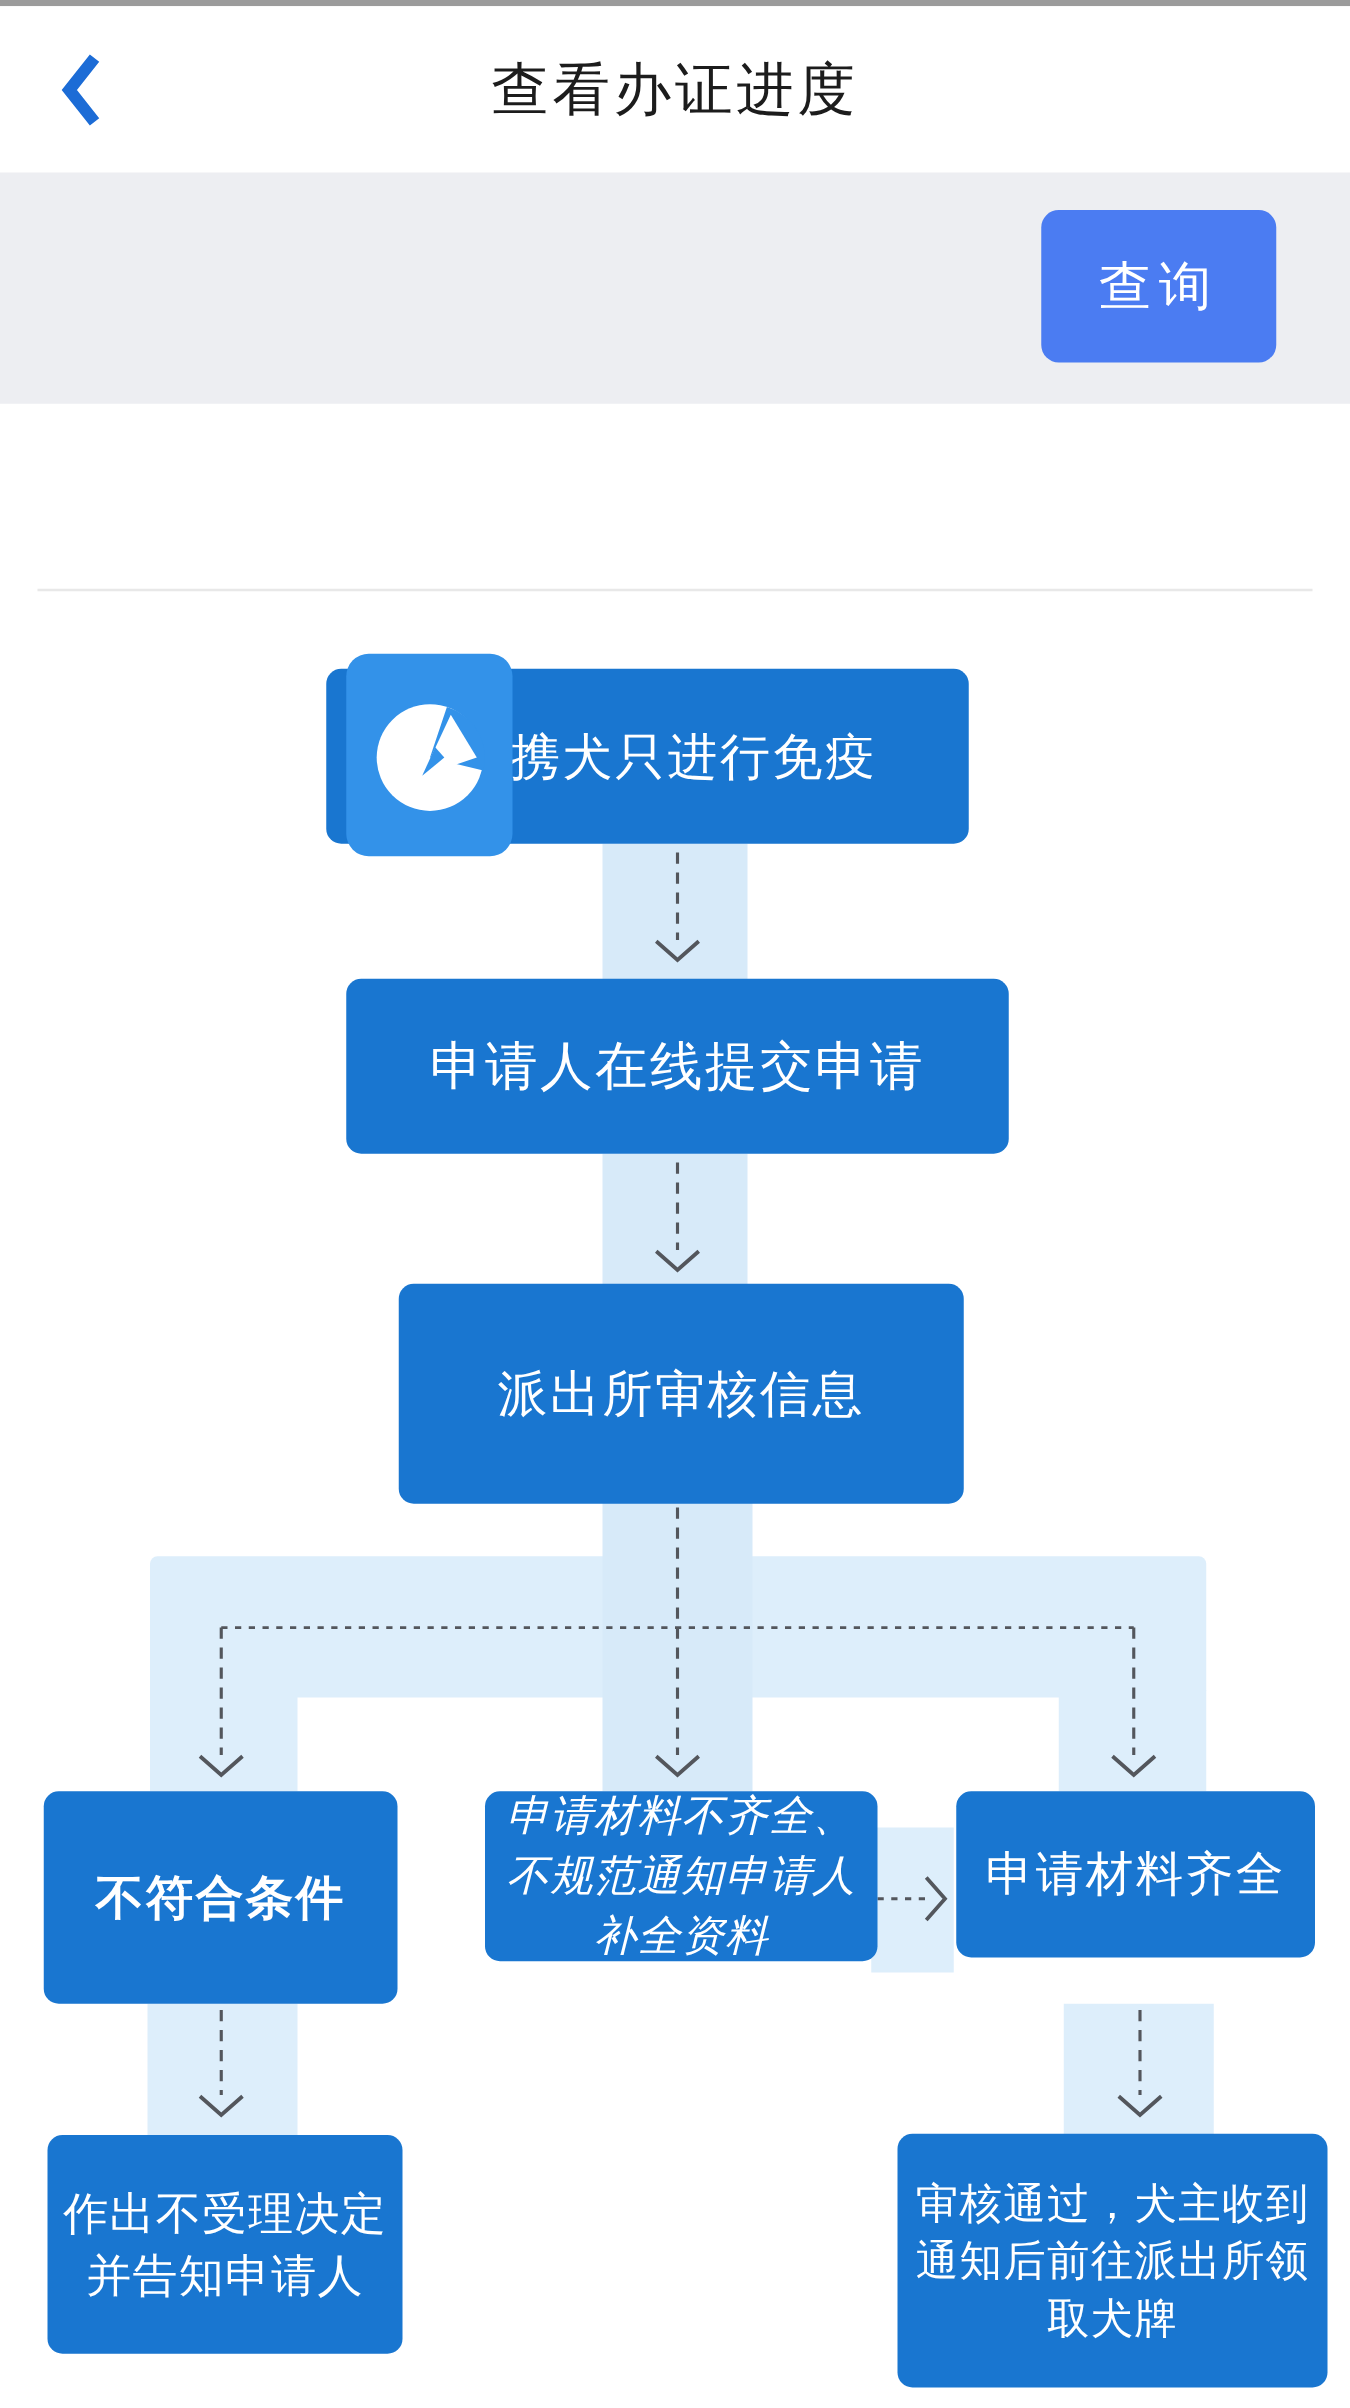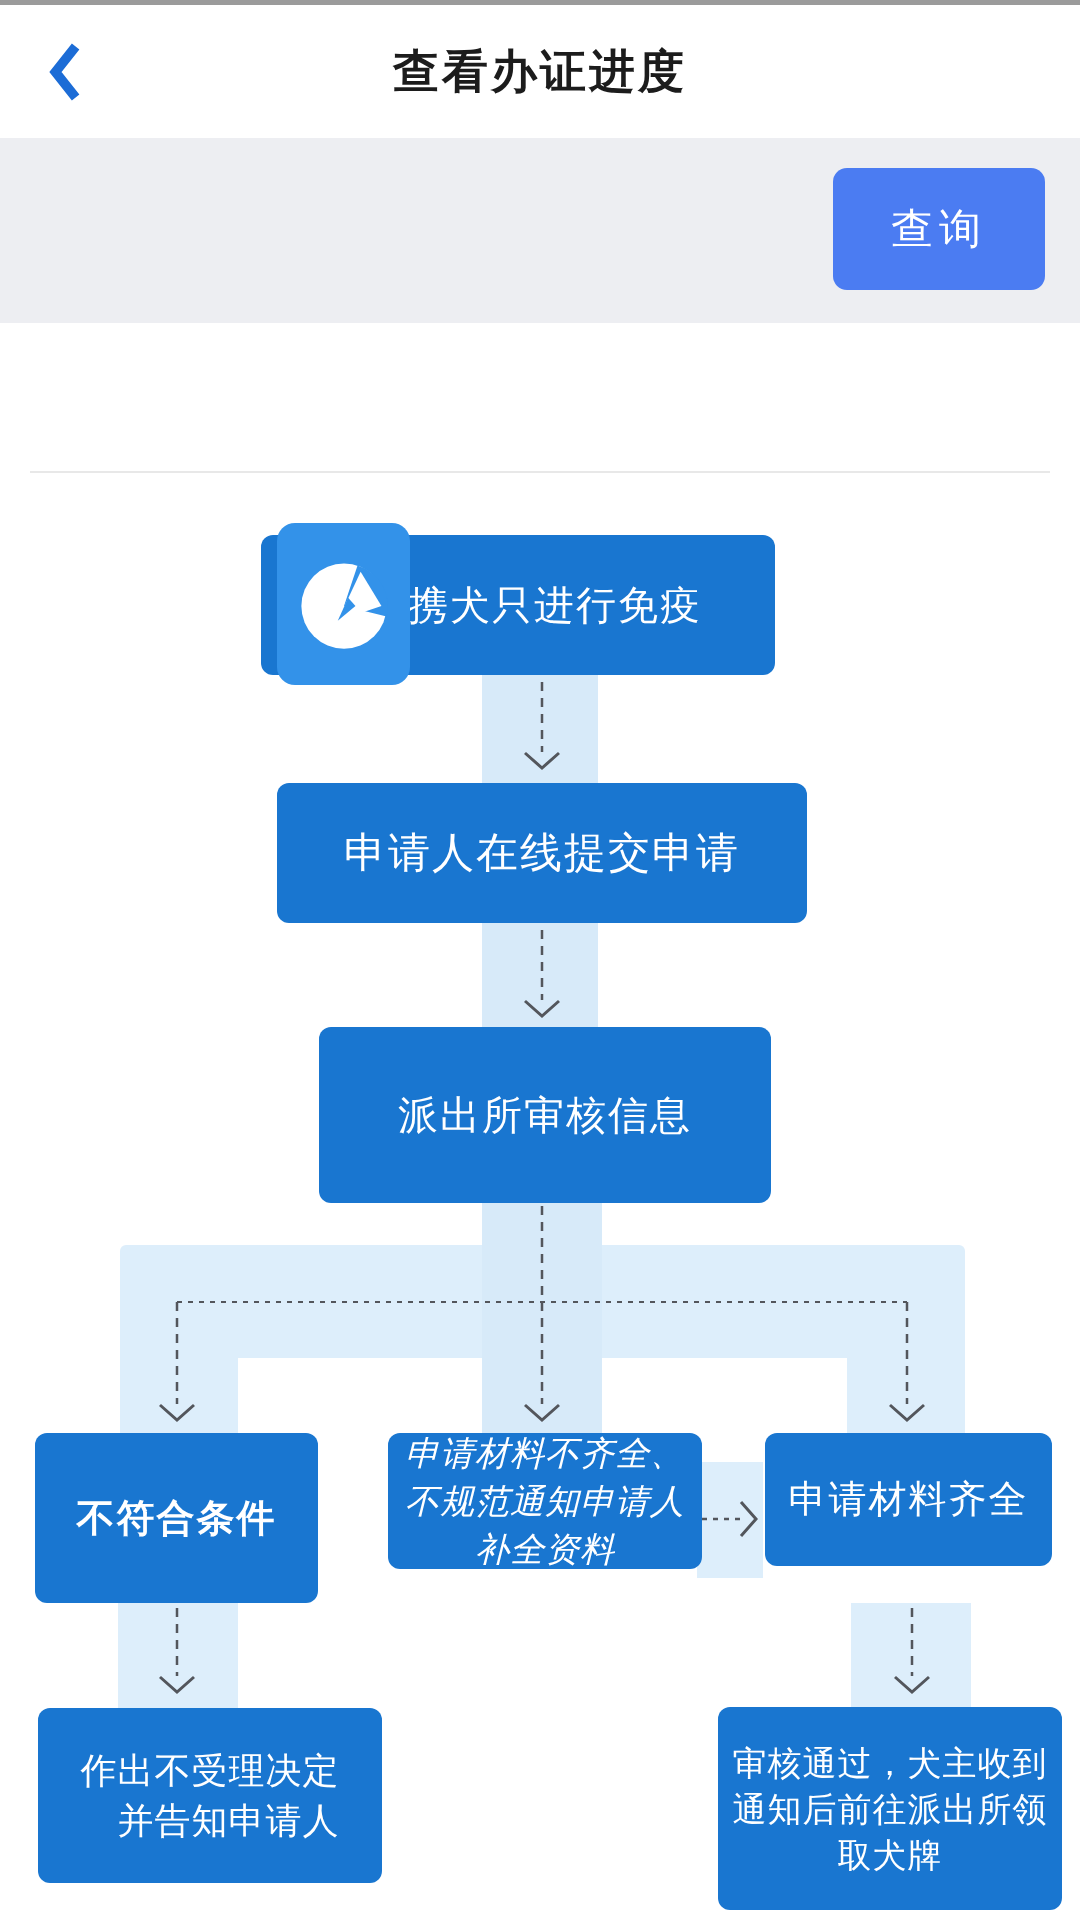--- a/index.html
+++ b/index.html
@@ -16,52 +16,52 @@
   .screen{position:relative;width:1080px;height:1926px;background:#ffffff;overflow:hidden;}
 
   
   .top-strip{position:absolute;left:0;top:0;width:1080px;height:5px;background:#9b9b9b;}
 
   
   .header{position:absolute;left:0;top:5px;width:1080px;height:133px;background:#ffffff;
           display:flex;align-items:center;justify-content:center;}
   .back-btn{position:absolute;left:40px;top:32px;width:50px;height:70px;display:flex;
             align-items:center;justify-content:center;cursor:pointer;background:none;border:none;padding:0;}
-  .page-title{font-size:46px;font-weight:700;color:#1c1c1c;letter-spacing:3px;}
+  .page-title{font-size:46px;font-weight:400;color:#1c1c1c;letter-spacing:3px;}
 
   
   .search-section{position:absolute;left:0;top:138px;width:1080px;height:185px;background:#edeef2;}
   .search-box{position:absolute;left:38px;top:32px;width:769px;height:122px;background:#ffffff;
               border-radius:8px;}
   .search-icon{position:absolute;left:80px;top:34px;width:56px;height:56px;}
   .search-input{position:absolute;left:150px;top:0;width:600px;height:122px;border:none;outline:none;
                 font-size:40px;color:#333;background:transparent;
                 font-family:"Liberation Sans","DejaVu Sans",sans-serif;}
   .search-input::placeholder{color:#abadb3;}
-  .query-btn{position:absolute;left:833px;top:30px;width:212px;height:122px;background:var(--button-blue);
+  .query-btn{position:absolute;left:833px;top:30px;width:188px;height:122px;background:var(--button-blue);
              border:none;border-radius:14px;color:#ffffff;font-size:42px;letter-spacing:6px;cursor:pointer;
              font-family:"Liberation Sans","DejaVu Sans",sans-serif;}
 
   
   .section-title{position:absolute;left:0;top:385px;width:1080px;text-align:center;
                  font-size:38px;color:#262626;letter-spacing:3px;}
   .divider{position:absolute;left:30px;top:471px;width:1020px;height:2px;background:#e8e8e8;}
 
   
   .connectors{position:absolute;left:0;top:0;width:1080px;height:1926px;z-index:0;}
   .node{position:absolute;z-index:1;background:var(--node-blue);color:#ffffff;border-radius:12px;
         display:flex;align-items:center;justify-content:center;text-align:center;
         white-space:pre-line;box-sizing:border-box;letter-spacing:2px;}
   .node-step1{left:261px;top:535px;width:514px;height:140px;padding-left:74px;font-size:40px;}
   .node-step2{left:277px;top:783px;width:530px;height:140px;font-size:42px;}
   .node-step3{left:319px;top:1027px;width:452px;height:176px;font-size:40px;}
   .node-branch-left{left:35px;top:1433px;width:283px;height:170px;font-size:38px;font-weight:bold;}
   .node-branch-middle{left:388px;top:1433px;width:314px;height:136px;font-size:34px;line-height:48px;letter-spacing:1px;font-style:italic;}
   .node-branch-right{left:765px;top:1433px;width:287px;height:133px;font-size:38px;}
-  .node-result-left{left:38px;top:1708px;width:344px;height:175px;font-size:36px;line-height:50px;letter-spacing:1px;text-align:right;}
+  .node-result-left{left:38px;top:1708px;width:284px;height:175px;font-size:36px;line-height:50px;letter-spacing:1px;}
   .node-result-right{left:718px;top:1707px;width:344px;height:203px;font-size:34px;line-height:46px;letter-spacing:1px;}
 
   .badge{position:absolute;left:16px;top:-12px;width:133px;height:162px;background:var(--badge-blue);
          border-radius:18px;display:flex;align-items:center;justify-content:center;z-index:2;}
   .badge svg{width:104px;height:104px;}
 </style>
 </head>
 <body>
 
 <div class="screen">

